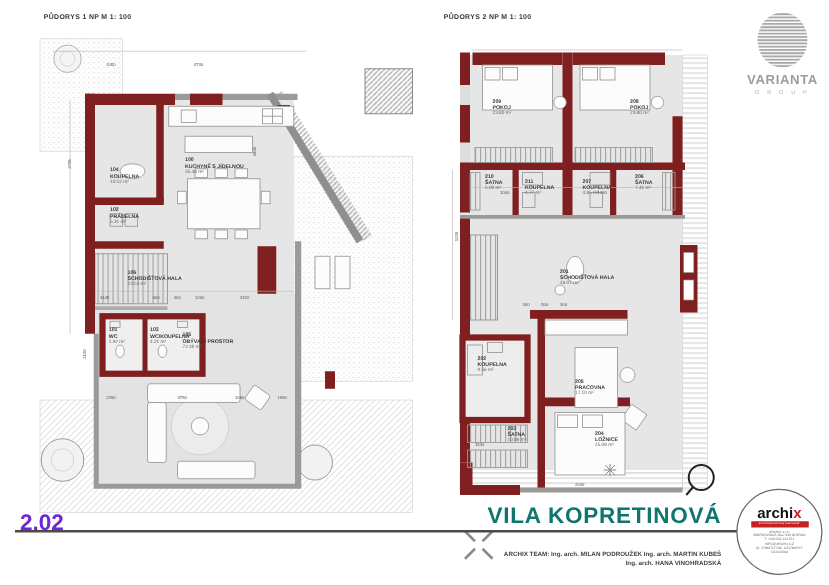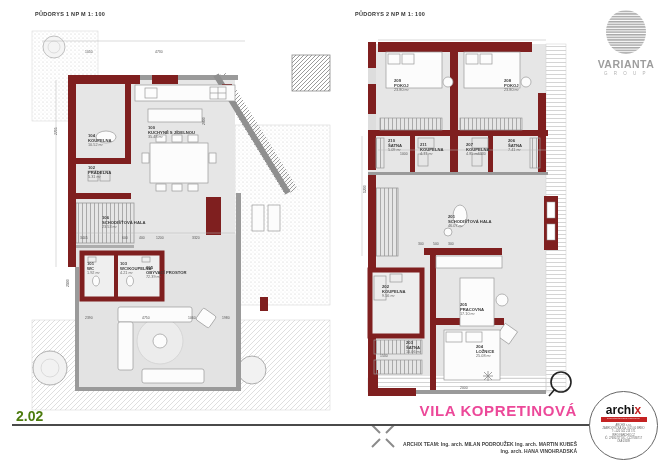--- a/index.html
+++ b/index.html
@@ -9,23 +9,23 @@
   .plan{position:absolute}
   .plan svg{position:absolute;left:0;top:0}
   .plan-title{position:absolute;font-size:5.5px;font-weight:bold;color:#333;letter-spacing:.3px}
   .room-label{position:absolute;line-height:1.2;color:#3a3a3a;white-space:nowrap;pointer-events:none}
   .room-label b{display:block;font-size:4.2px;font-weight:bold}
   .room-label span{display:block;font-size:3.8px;color:#666}
   .dim{position:absolute;font-size:3.4px;color:#555;pointer-events:none}
   .dim.v{transform:rotate(-90deg);transform-origin:left top}
   
   .rule{position:absolute;left:12px;top:424px;width:578px;height:2px;background:#4a4a4a}
-  .sheet-no{position:absolute;left:16px;top:408px;font-size:14px;font-weight:bold;color:#4d7c0f}
-  .proj-title{position:absolute;right:86px;top:402px;font-size:15px;font-weight:800;
-              letter-spacing:.6px;color:#ec4899}
+  .sheet-no{position:absolute;left:16px;top:408px;font-size:18px;font-weight:bold;color:#6d28d9}
+  .proj-title{position:absolute;right:86px;top:402px;font-size:18px;font-weight:800;
+              letter-spacing:.6px;color:#0f766e}
   .subtitle{position:absolute;right:86px;top:429px;font-size:7.4px;font-weight:bold;color:#2a2a2a}
   .team1{position:absolute;right:86px;top:441px;font-size:5px;font-weight:600;color:#444}
   .team2{position:absolute;right:86px;top:448px;font-size:5px;font-weight:600;color:#444}
   
   .properia{position:absolute;left:594px;top:8px;width:64px;text-align:center}
   .properia .pname{font-size:10.5px;font-weight:bold;color:#9d9d9d;letter-spacing:.5px;margin-top:2px}
   .properia .pgroup{font-size:4.5px;color:#b3b3b3;letter-spacing:2.5px;margin-top:1px}
   
   .stamp{position:absolute;left:589px;top:391px;width:69px;height:69px;border:1px solid #666;
          border-radius:50%;background:#fff;text-align:center;box-sizing:border-box;padding-top:12px}

